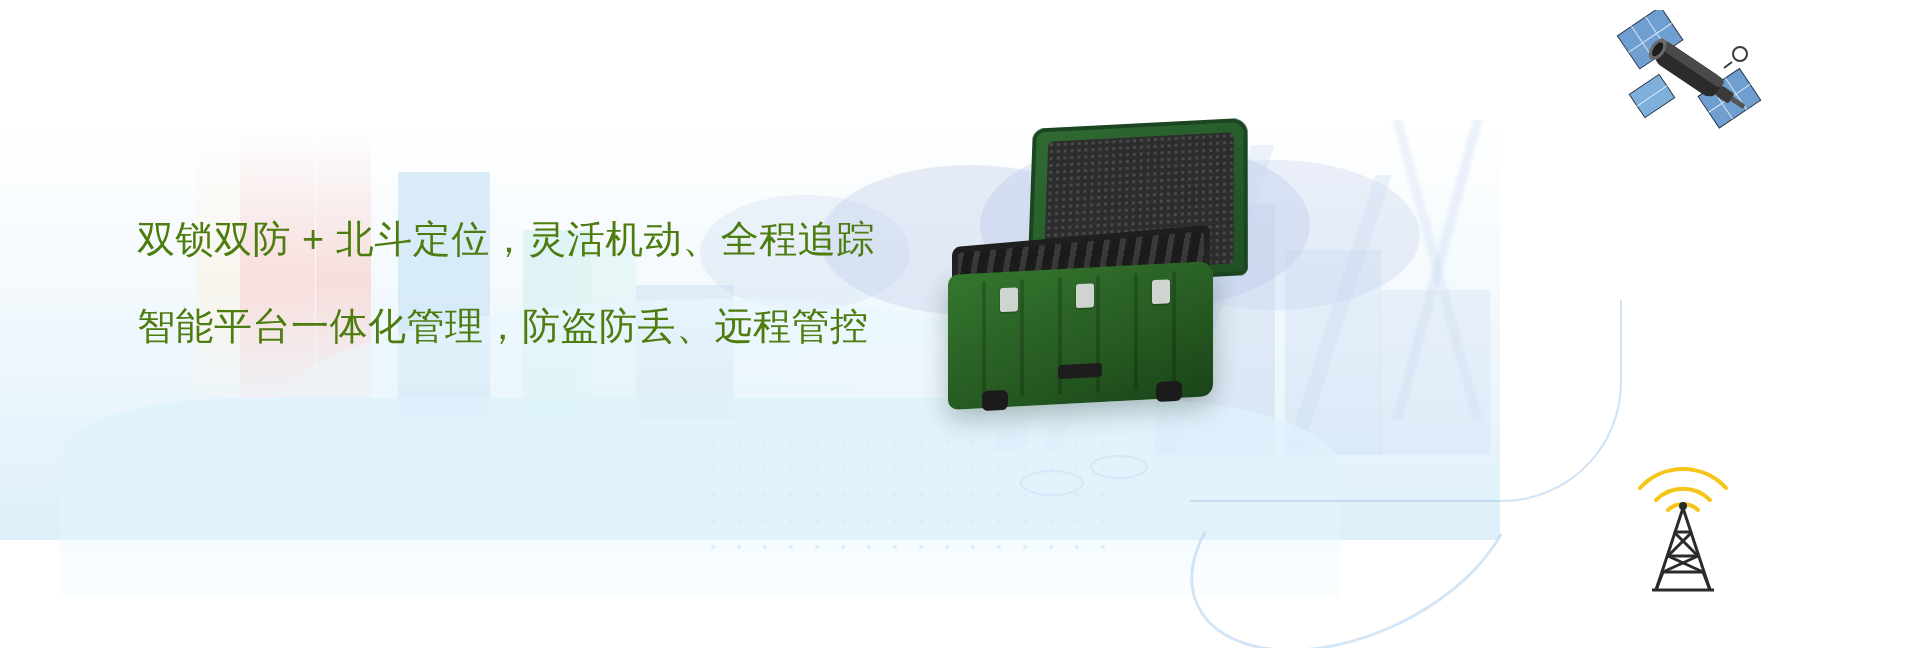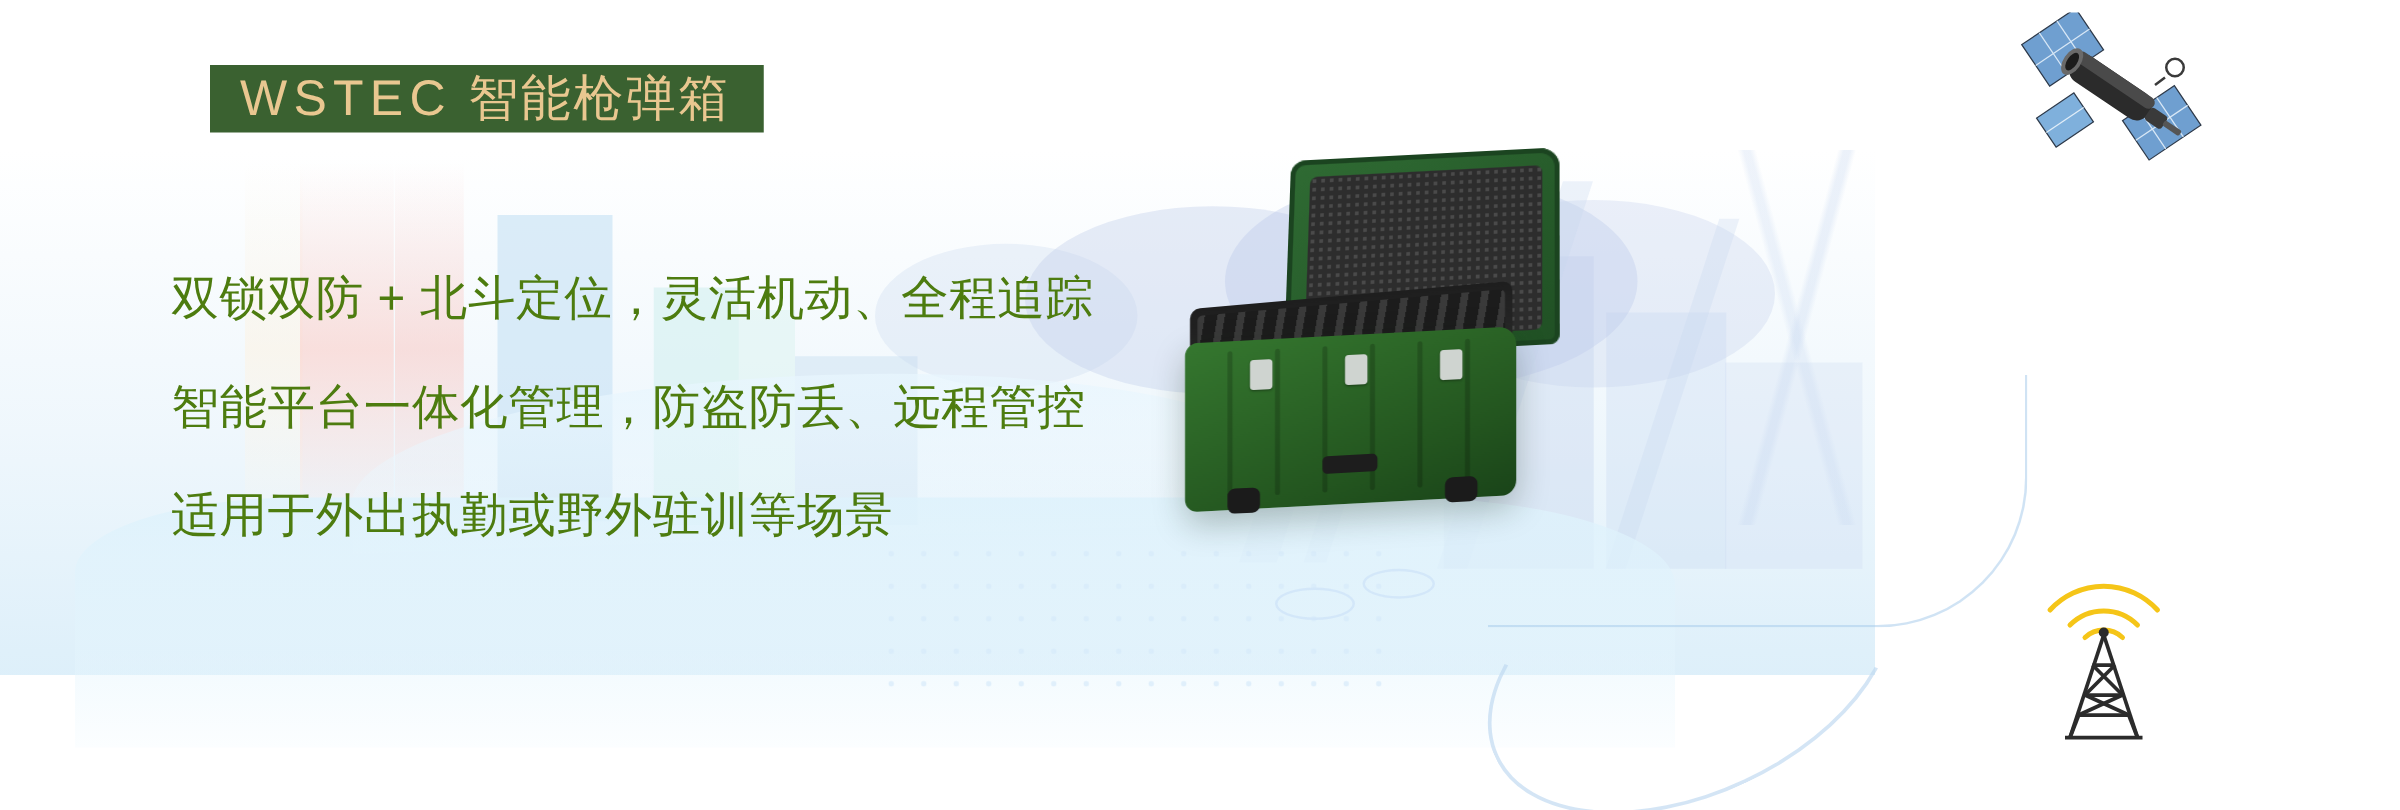--- a/index.html
+++ b/index.html
@@ -199,30 +199,24 @@
     <div class="hexline"></div>
     <div class="ground2"></div>
     <div class="ground"></div>
     <div class="dots"></div>
     <div class="ring r1"></div>
     <div class="ring r2"></div>
     <div class="arc"></div>
     <div class="connector"></div>
   </div>
 
-  <div class="title-box">
-    <div class="title-text">
-      <span class="en">WSTEC</span><span>&nbsp;</span><span>智能枪弹箱</span>
-    </div>
-  </div>
 
   <div class="copy">
     <div class="copy-line">双锁双防 + 北斗定位，灵活机动、全程追踪</div>
     <div class="copy-line">智能平台一体化管理，防盗防丢、远程管控</div>
-    <div class="copy-line">适用于外出执勤或野外驻训等场景</div>
   </div>
 
   <div class="product">
     <div class="case-lid">
       <div class="case-foam"></div>
     </div>
     <div class="case-top"></div>
     <div class="case-body">
       <div class="rib" style="left:34px"></div>
       <div class="rib" style="left:72px"></div>

